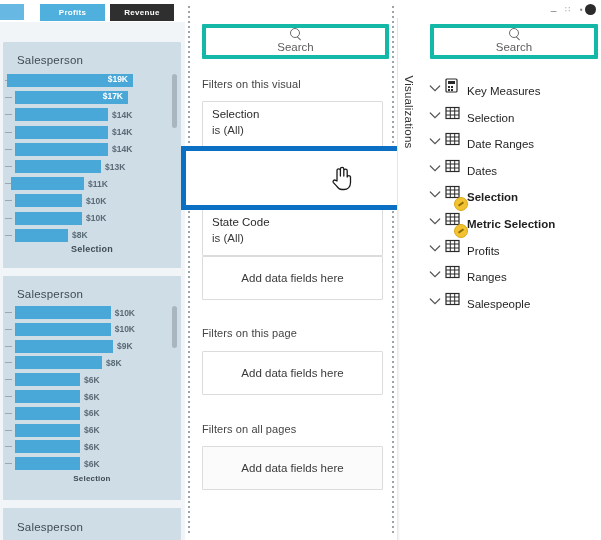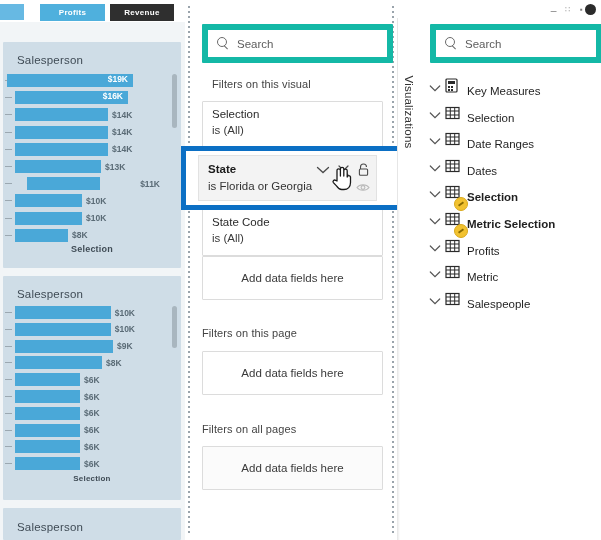--- a/index.html
+++ b/index.html
@@ -79,22 +79,22 @@
   }
   .splitter.s1{left:185px;}
   .splitter.s2{left:389px;}
 
   
   .filters-pane{
     position:absolute;left:193px;top:0;width:197px;height:540px;
     background:#ffffff;
   }
   .searchbox{
-    position:absolute;border:6px solid #14b8a6;background:#ffffff;
-    display:flex;align-items:center;border-radius:1px;
+    position:absolute;border:4px solid #14b8a6;background:#ffffff;
+    display:flex;align-items:center;border-radius:1px;flex-direction:column;
   }
   .searchbox .mag{
     width:13px;height:13px;margin-left:9px;margin-right:7px;flex:0 0 auto;
     position:relative;
   }
   .searchbox .mag::before{
     content:"";position:absolute;left:0;top:0;width:8px;height:8px;
     border:1.3px solid #6b6b6b;border-radius:50%;
   }
   .searchbox .mag::after{
@@ -217,21 +217,21 @@
       <div class="plot" id="plot1">
           <div class="ytick" style="top: 34px;">—</div>
           <div class="barrow" style="left: 4px; top: 32px; width: 133px;">
             <div class="bar" style="width: 126px; background: rgb(74, 168, 216); position: relative;">
               <span class="blabel-in">$19K</span>
             </div>
           </div>
           <div class="ytick" style="top: 51.2px;">—</div>
           <div class="barrow" style="left: 12px; top: 49.2px; width: 133px;">
             <div class="bar" style="width: 113px; background: rgb(74, 168, 216); position: relative;">
-              <span class="blabel-in">$16K</span>
+              <span class="blabel-in">$17K</span>
             </div>
           </div>
           <div class="ytick" style="top: 68.4px;">—</div>
           <div class="barrow" style="left: 12px; top: 66.4px; width: 133px;">
             <div class="bar" style="width: 93px; background: rgb(74, 168, 216);"></div>
             <span class="blabel-out">$14K</span>
           </div>
           <div class="ytick" style="top: 85.6px;">—</div>
           <div class="barrow" style="left: 12px; top: 83.6px; width: 133px;">
             <div class="bar" style="width: 93px; background: rgb(74, 168, 216);"></div>
@@ -241,21 +241,21 @@
           <div class="barrow" style="left: 12px; top: 100.8px; width: 133px;">
             <div class="bar" style="width: 93px; background: rgb(74, 168, 216);"></div>
             <span class="blabel-out">$14K</span>
           </div>
           <div class="ytick" style="top: 120px;">—</div>
           <div class="barrow" style="left: 12px; top: 118px; width: 133px;">
             <div class="bar" style="width: 86px; background: rgb(74, 168, 216);"></div>
             <span class="blabel-out">$13K</span>
           </div>
           <div class="ytick" style="top: 137.2px;">—</div>
-          <div class="barrow" style="left: 24px; top: 135.2px; width: 133px; justify-content: space-between;">
+          <div class="barrow" style="left: 8px; top: 135.2px; width: 133px;">
             <div class="bar" style="width: 73px; background: rgb(74, 168, 216);"></div>
             <span class="blabel-out">$11K</span>
           </div>
           <div class="ytick" style="top: 154.4px;">—</div>
           <div class="barrow" style="left: 12px; top: 152.4px; width: 133px;">
             <div class="bar" style="width: 67px; background: rgb(74, 168, 216);"></div>
             <span class="blabel-out">$10K</span>
           </div>
           <div class="ytick" style="top: 171.6px;">—</div>
           <div class="barrow" style="left: 12px; top: 169.6px; width: 133px;">
@@ -343,21 +343,21 @@
   </div>
   <div class="pane-shadow-f"></div>
 
   <div class="filters-pane">
 
     <div class="searchbox" style="left:9px;top:24px;width:179px;height:27px;">
       <span class="mag"></span>
       <span class="ph">Search</span>
     </div>
 
-    <div class="sect-head" style="left:19px;top:78px;">Filters on this visual</div>
+    <div class="sect-head" style="left:9px;top:78px;">Filters on this visual</div>
     <div class="sect-dots" style="left:367px;top:82px;">···</div>
 
     <div class="fcard" style="top:101px;height:45px;">
       <div class="fname">Selection</div>
       <div class="fval">is (All)</div>
     </div>
 
     <div class="fcard" style="top:209px;height:45px;">
       <div class="fname">State Code</div>
       <div class="fval">is (All)</div>
@@ -369,50 +369,20 @@
     <div class="sect-dots" style="left:367px;top:331px;">···</div>
     <div class="dropzone" style="top:351px;height:42px;">Add data fields here</div>
 
     <div class="sect-head" style="left:9px;top:423px;">Filters on all pages</div>
     <div class="sect-dots" style="left:367px;top:427px;">···</div>
     <div class="dropzone shaded" style="top:446px;height:42px;">Add data fields here</div>
   </div>
 
   <div class="hl-box"></div>
 
-  <div class="state-card">
-    <div class="sname">State</div>
-    <div class="sval">is Florida or Georgia</div>
-
-    <div class="ic" style="left:117px;top:9px;">
-      <svg width="14" height="10" viewBox="0 0 14 10">
-        <path d="M1.5 2.5 L7 7.5 L12.5 2.5" stroke="#4a4a4a" stroke-width="1.3" fill="none" stroke-linecap="round"></path>
-      </svg>
-    </div>
-
-    <div class="ic" style="left:139px;top:9px;">
-      <svg width="11" height="11" viewBox="0 0 11 11">
-        <path d="M1 1 L10 10 M10 1 L1 10" stroke="#4a4a4a" stroke-width="1.2" stroke-linecap="round"></path>
-      </svg>
-    </div>
-
-    <div class="ic" style="left:158px;top:7px;">
-      <svg width="13" height="14" viewBox="0 0 13 14">
-        <path d="M3.5 6 V4 a3 3 0 0 1 6 0" stroke="#4a4a4a" stroke-width="1.1" fill="none"></path>
-        <rect x="2.4" y="6" width="8.2" height="6.2" rx="1" stroke="#4a4a4a" stroke-width="1.1" fill="none"></rect>
-      </svg>
-    </div>
-
-    <div class="ic" style="left:157px;top:26px;">
-      <svg width="14" height="11" viewBox="0 0 14 11">
-        <path d="M1 5.5 C3.5 1.8 10.5 1.8 13 5.5 C10.5 9.2 3.5 9.2 1 5.5 Z" stroke="#b9b9b9" stroke-width="1.1" fill="none"></path>
-        <circle cx="7" cy="5.5" r="1.9" stroke="#b9b9b9" stroke-width="1.1" fill="none"></circle>
-      </svg>
-    </div>
-  </div>
 
   <div class="hand">
     <svg width="24" height="28" viewBox="0 0 24 28">
       <path d="M7 18 V7.5 a1.7 1.7 0 0 1 3.4 0 V13 V6 a1.7 1.7 0 0 1 3.4 0 V13 V7.8
                a1.7 1.7 0 0 1 3.4 0 V14 a1.7 1.7 0 0 1 3.3 0 V19.5
                c0 4-2.6 7-6.6 7 h-2.2 c-2.4 0-3.6-1.2-5-3.4
                L3.4 19.6 a1.6 1.6 0 0 1 2.3-2.2 Z" fill="#ffffff" stroke="#1a1a1a" stroke-width="1.3" stroke-linejoin="round"></path>
     </svg>
   </div>
 
@@ -506,21 +476,21 @@
         <span class="fl">Profits</span>
       </div>
       <div class="field-row" style="top: 256.2px;">
         <span class="chev"><svg width="12" height="9" viewBox="0 0 12 9">
             <path d="M1.3 2 L6 6.6 L10.7 2" stroke="#555" stroke-width="1.2" fill="none" stroke-linecap="round"></path>
           </svg></span>
         <span class="ficon"><svg width="15" height="14" viewBox="0 0 15 14">
             <rect x="1" y="1.5" width="13" height="11" stroke="#2b2b2b" stroke-width="1.2" fill="none"></rect>
             <path d="M1 5 H14 M1 9 H14 M5.3 1.5 V12.5 M9.7 1.5 V12.5" stroke="#2b2b2b" stroke-width="1"></path>
           </svg></span>
-        <span class="fl">Metric</span>
+        <span class="fl">Ranges</span>
       </div>
       <div class="field-row" style="top: 282.8px;">
         <span class="chev"><svg width="12" height="9" viewBox="0 0 12 9">
             <path d="M1.3 2 L6 6.6 L10.7 2" stroke="#555" stroke-width="1.2" fill="none" stroke-linecap="round"></path>
           </svg></span>
         <span class="ficon"><svg width="15" height="14" viewBox="0 0 15 14">
             <rect x="1" y="1.5" width="13" height="11" stroke="#2b2b2b" stroke-width="1.2" fill="none"></rect>
             <path d="M1 5 H14 M1 9 H14 M5.3 1.5 V12.5 M9.7 1.5 V12.5" stroke="#2b2b2b" stroke-width="1"></path>
           </svg></span>
         <span class="fl">Salespeople</span>

